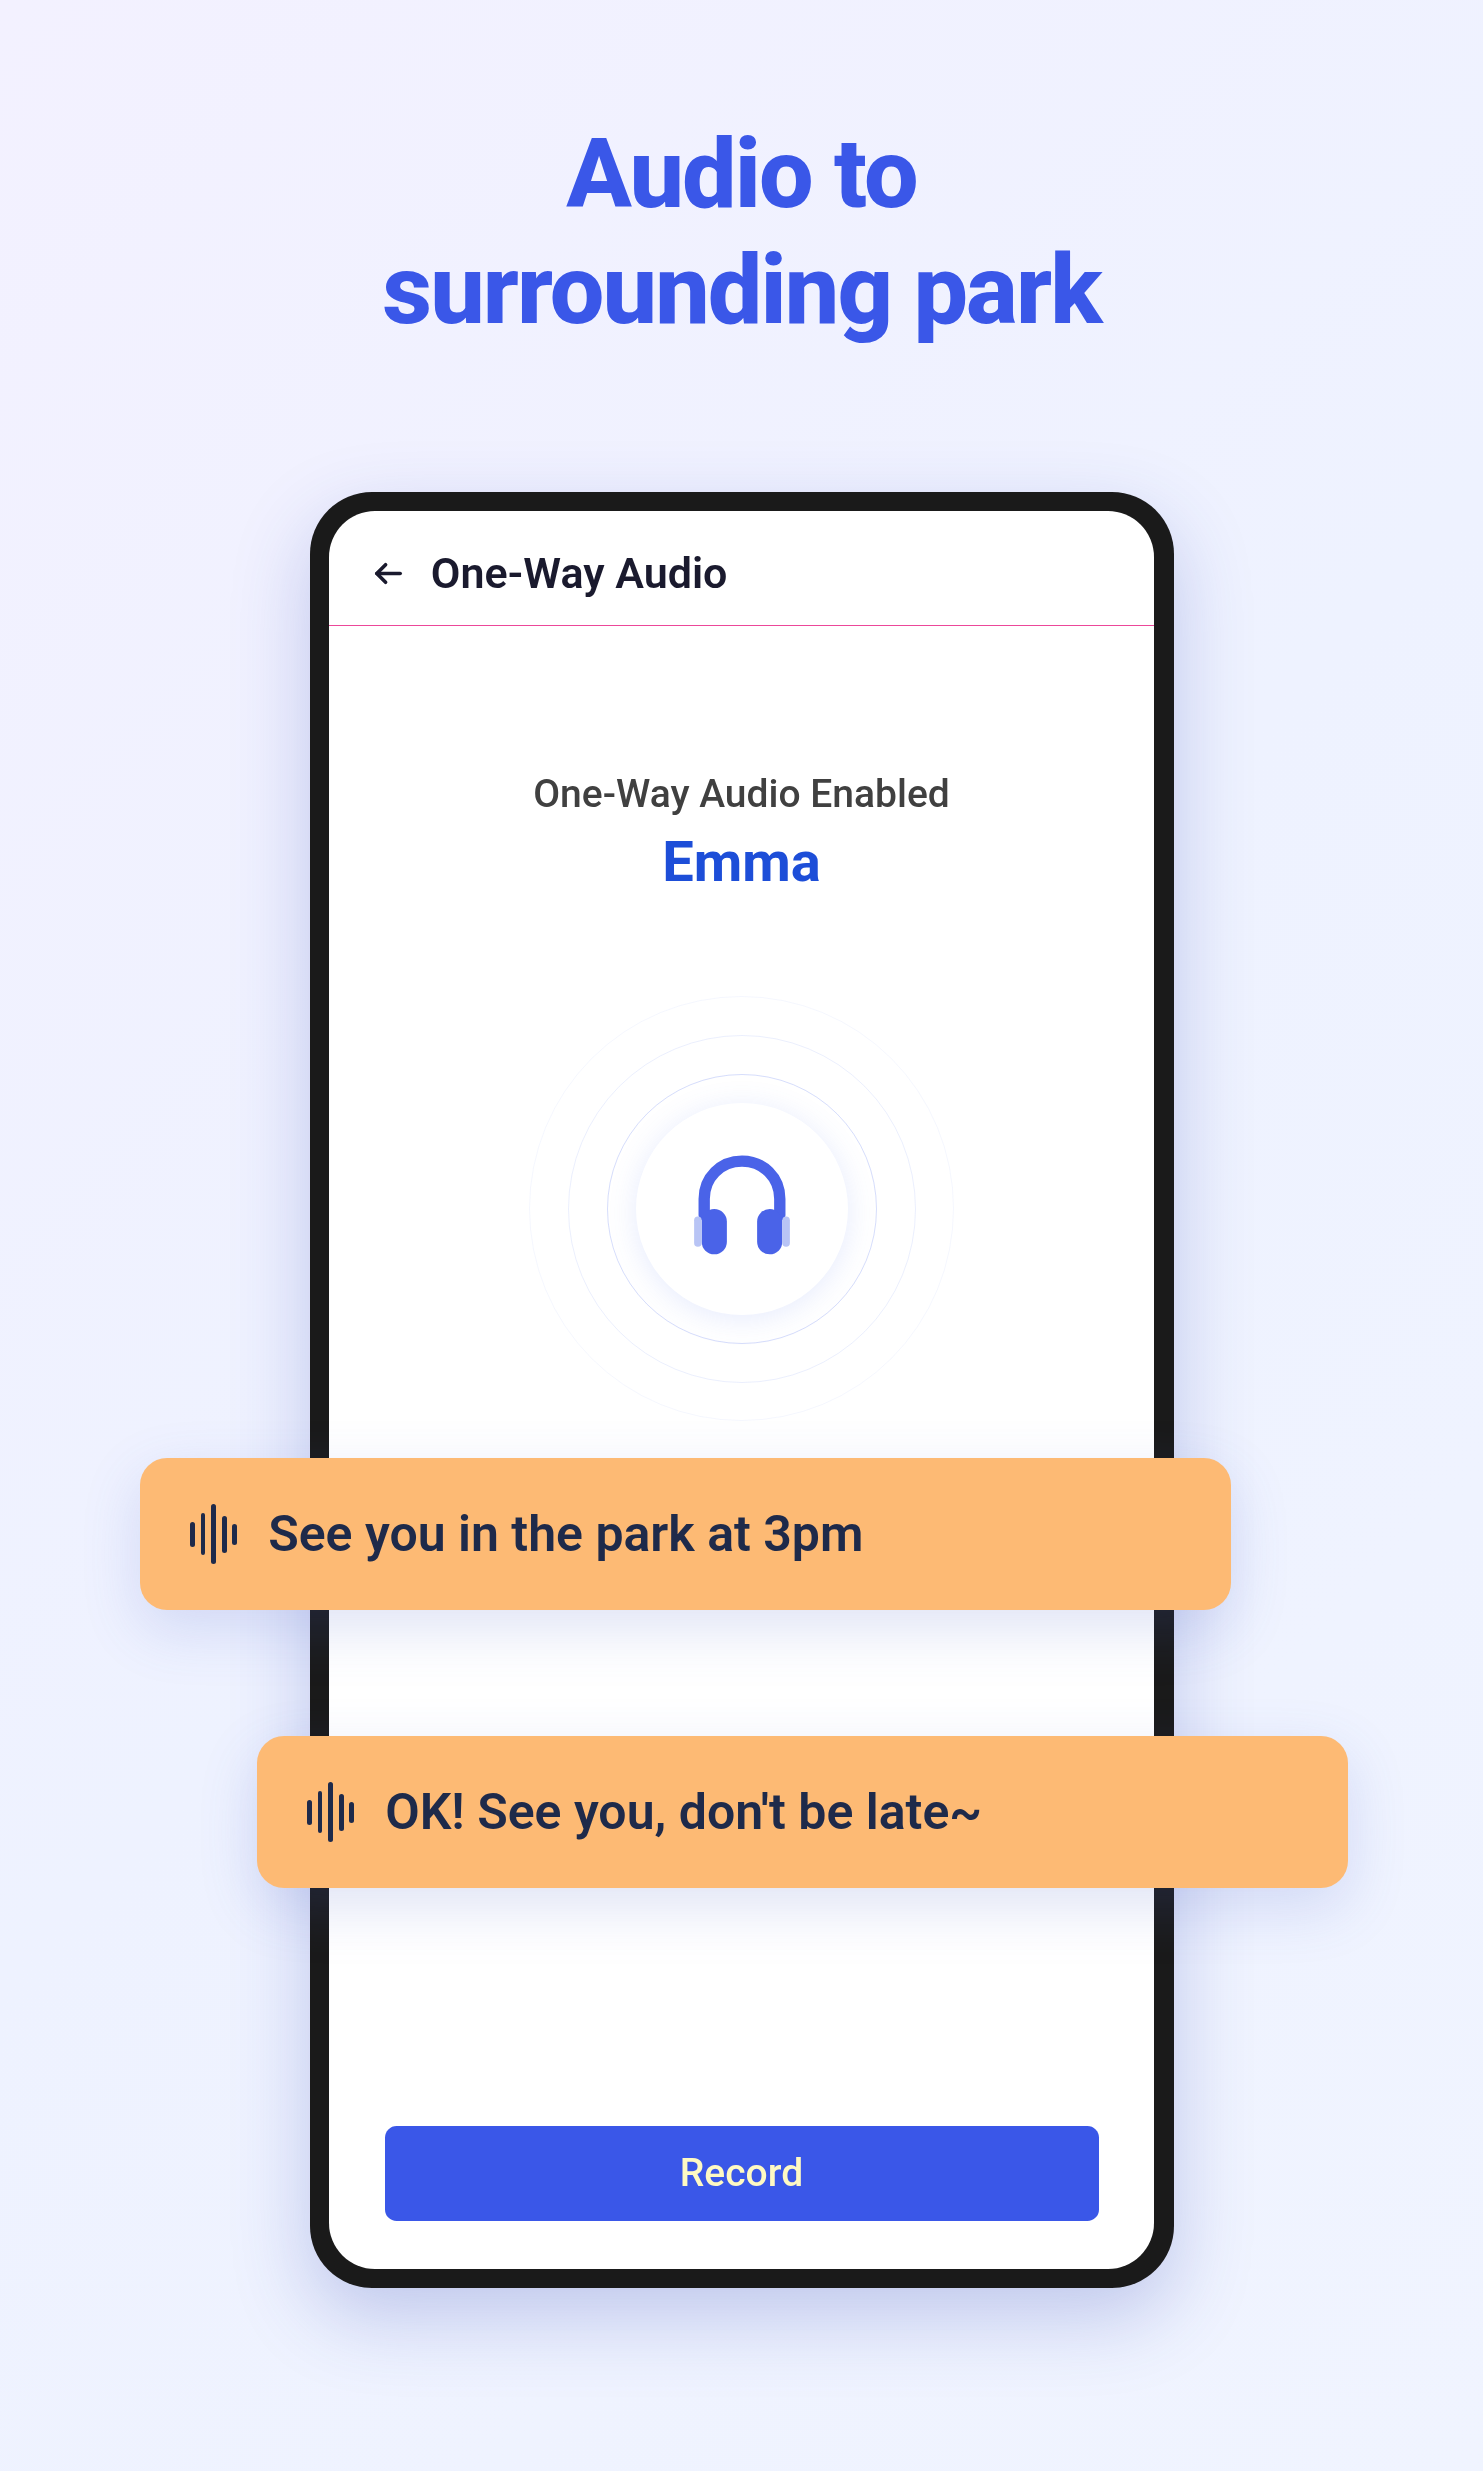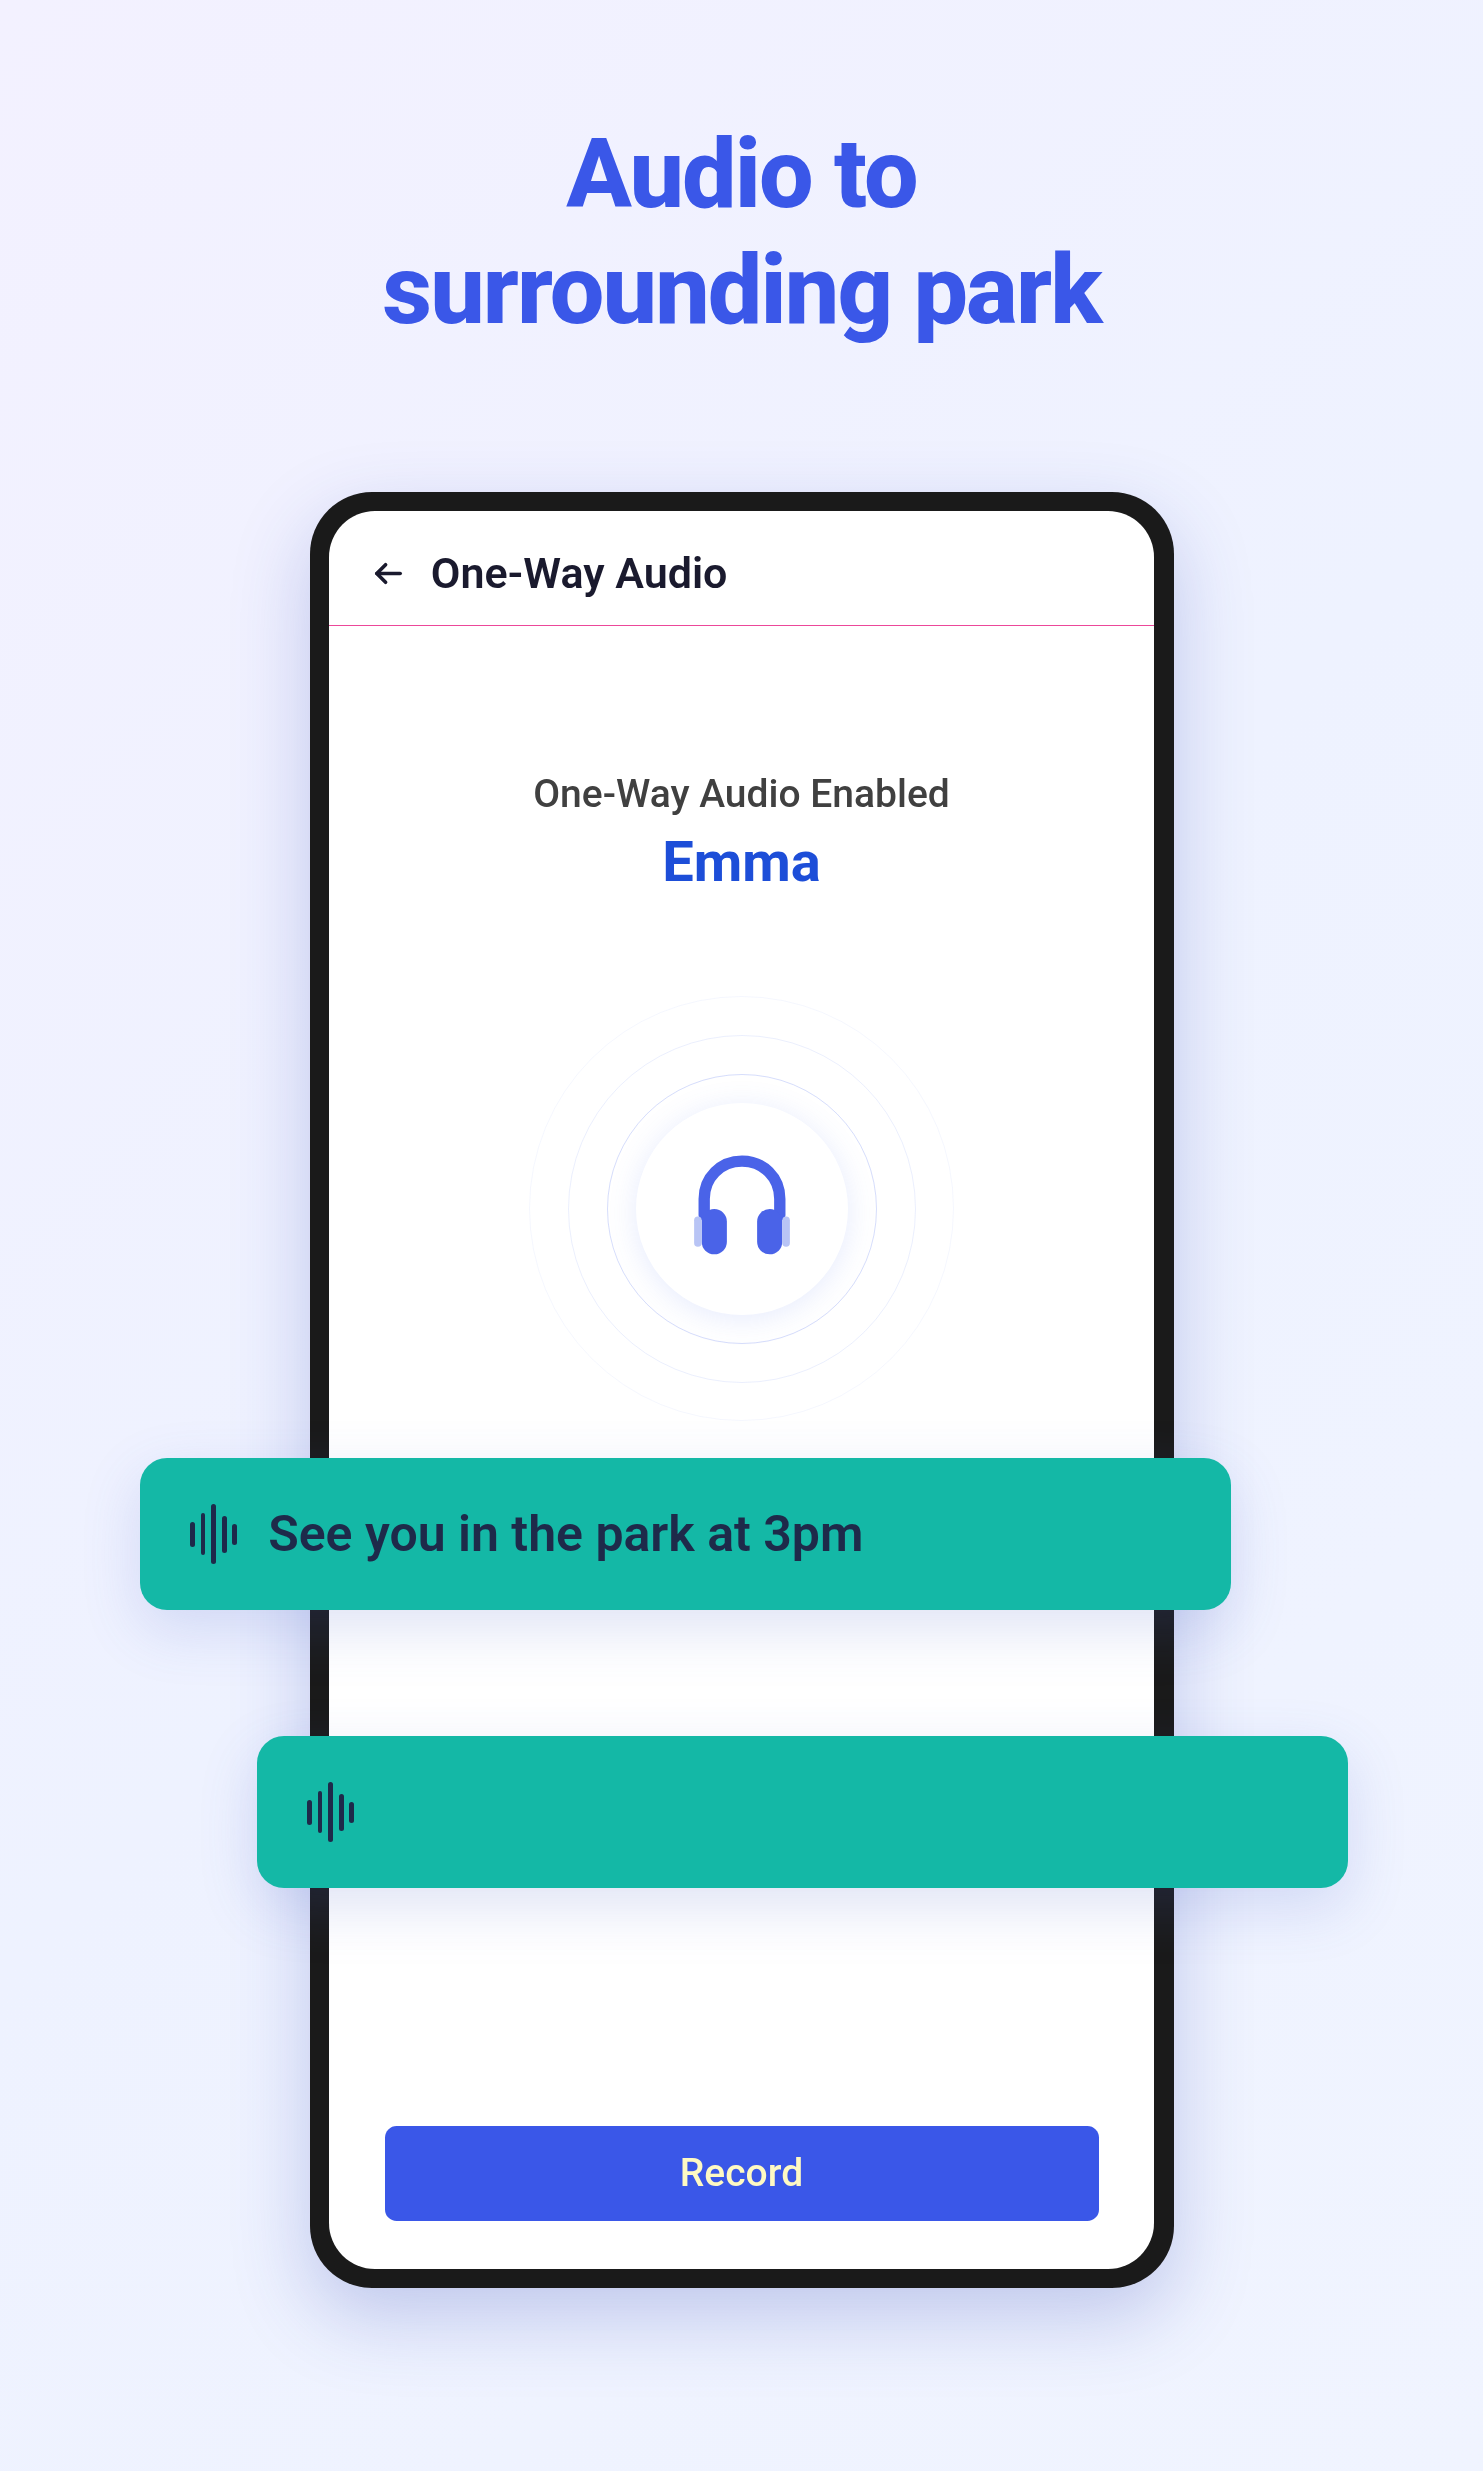--- a/index.html
+++ b/index.html
@@ -139,21 +139,21 @@
     align-items: center;
     justify-content: center;
     color: #fef9c3;
     font-size: 39px;
     font-weight: 500;
     cursor: pointer;
   }
 
   .message-card {
     position: absolute;
-    background: #14b8a6;
+    background: #fdba74;
     border-radius: 27px;
     box-shadow: 0 19.3px 58px rgba(80, 100, 200, 0.18);
     display: flex;
     align-items: center;
     padding: 46px 50px;
   }
 
   .message-card.first {
     top: 1458px;
     left: 140px;
@@ -246,14 +246,15 @@
 </div>
 
 <div class="message-card second">
   <div class="audio-wave-icon">
     <div class="wave-bar" style="height:25px"></div>
     <div class="wave-bar" style="height:42px"></div>
     <div class="wave-bar" style="height:60px"></div>
     <div class="wave-bar" style="height:37px"></div>
     <div class="wave-bar" style="height:21px"></div>
   </div>
+  <div class="message-text">OK! See you, don't be late~</div>
 </div>
 
 
 </body></html>

